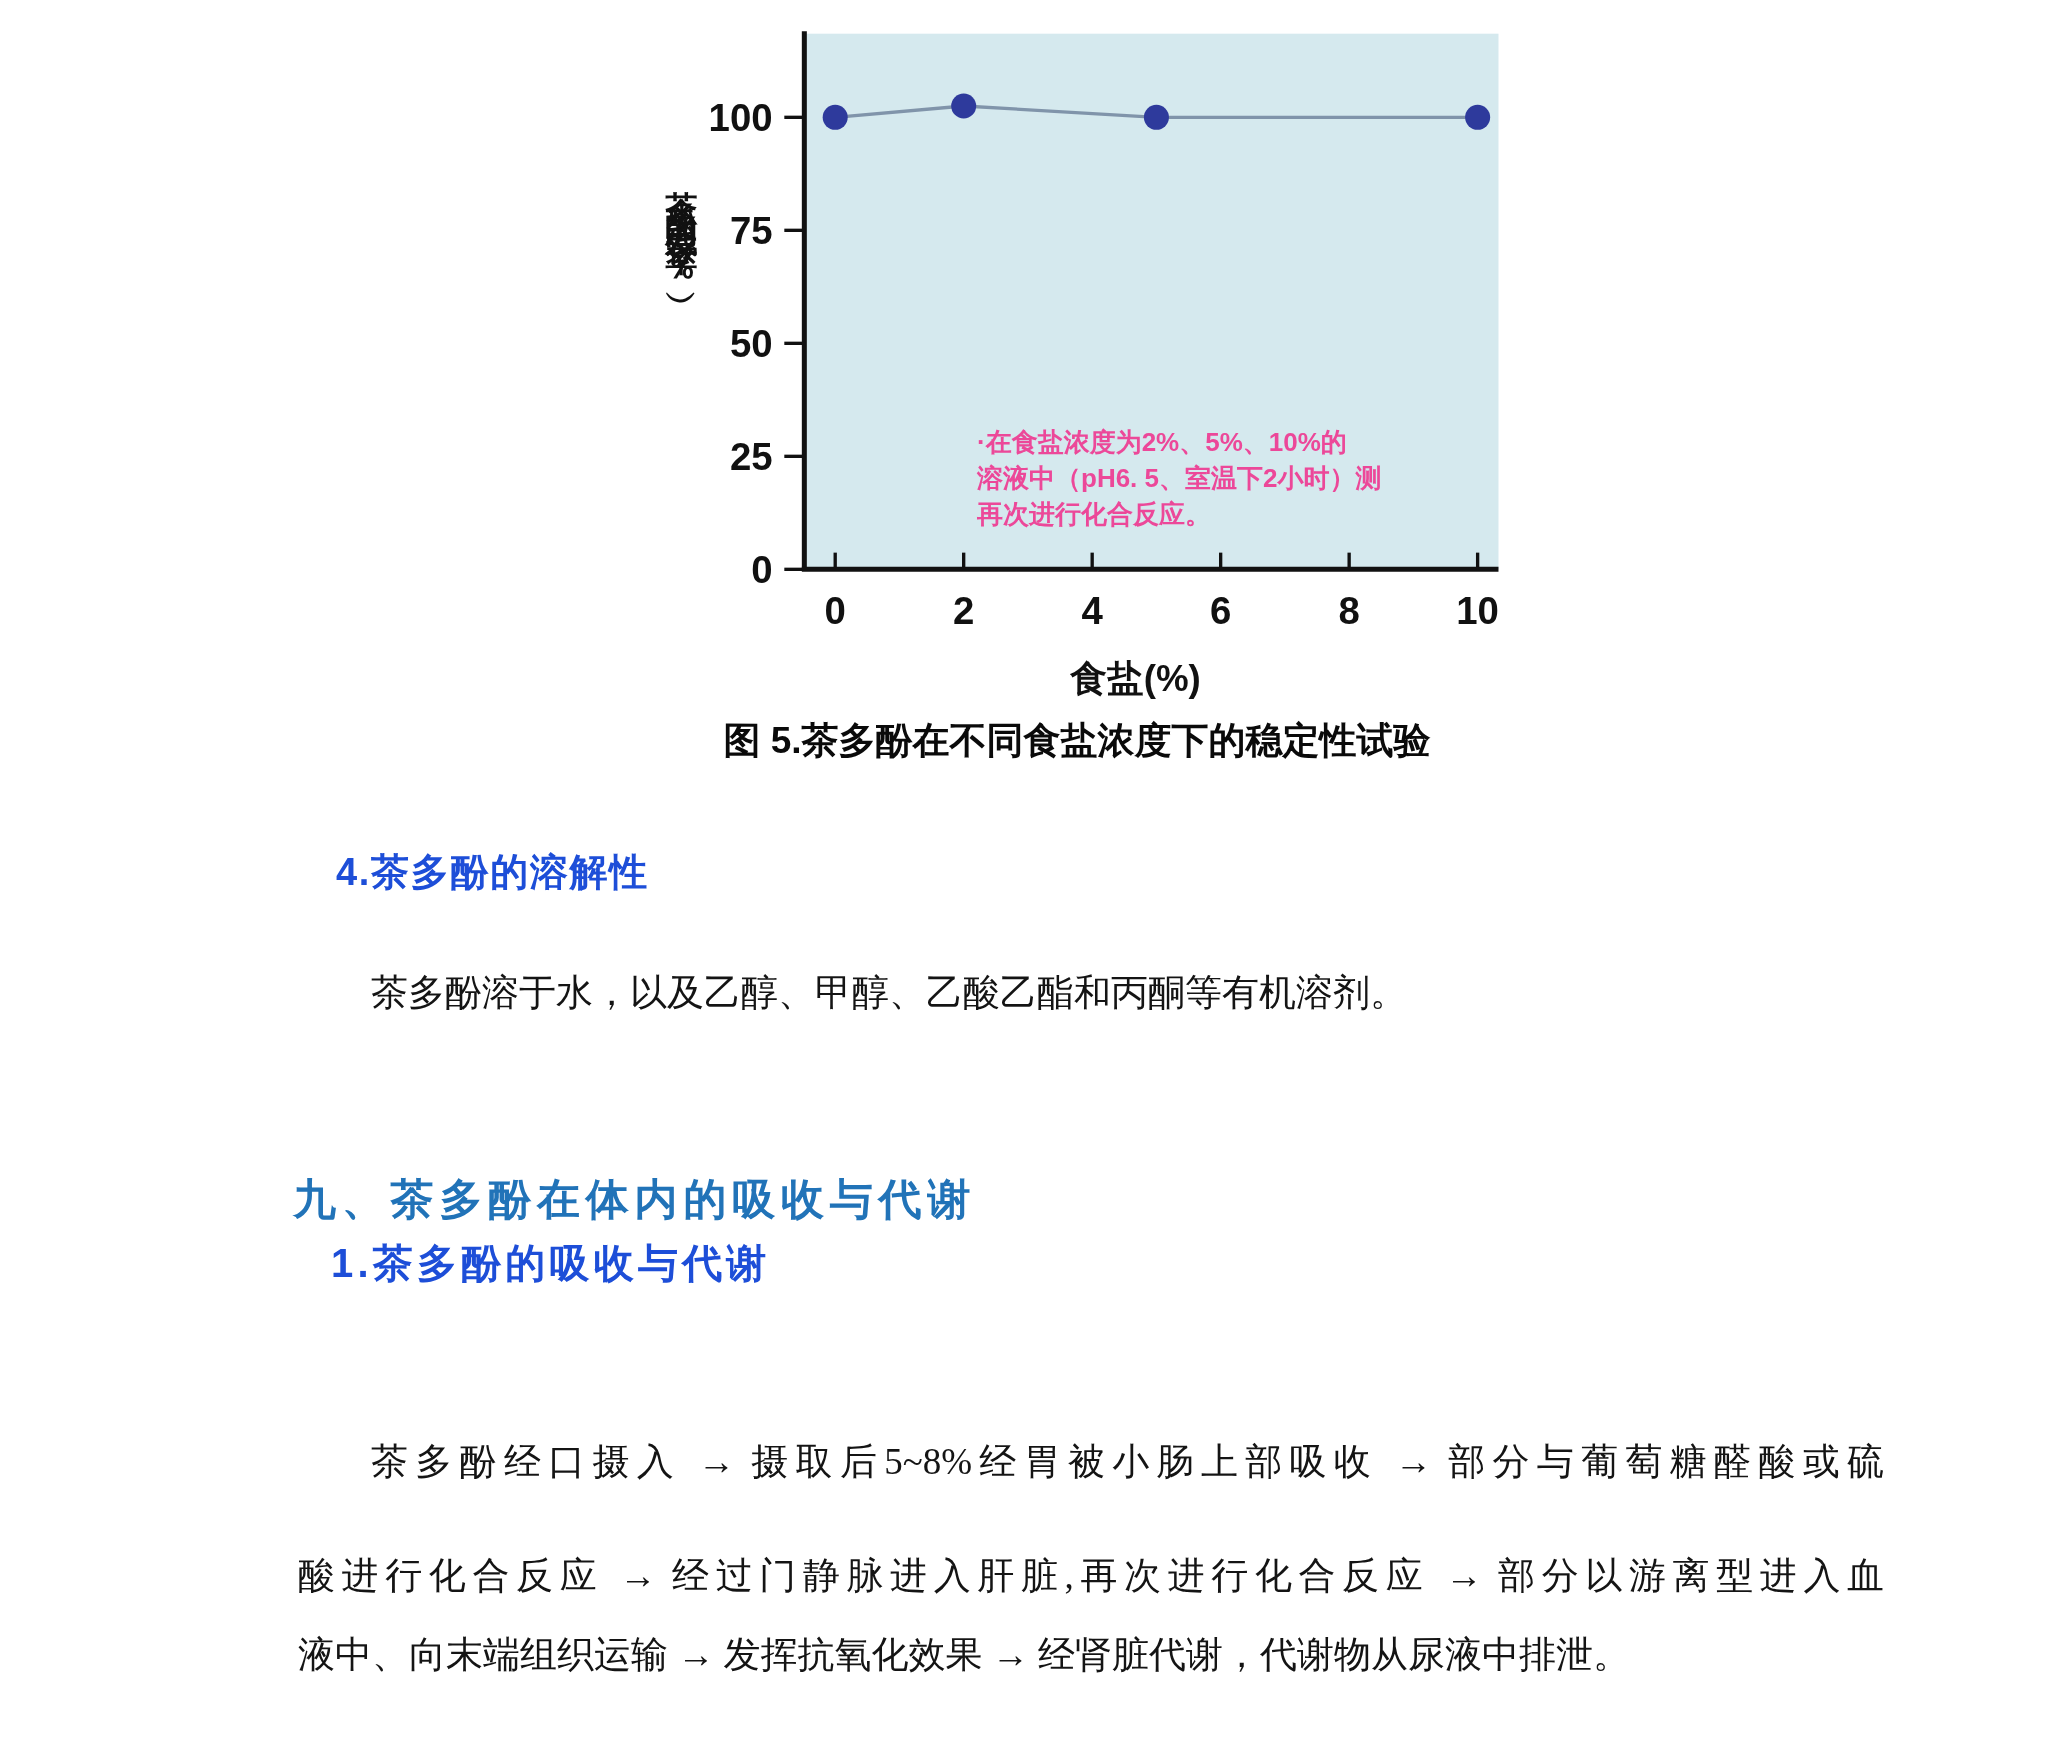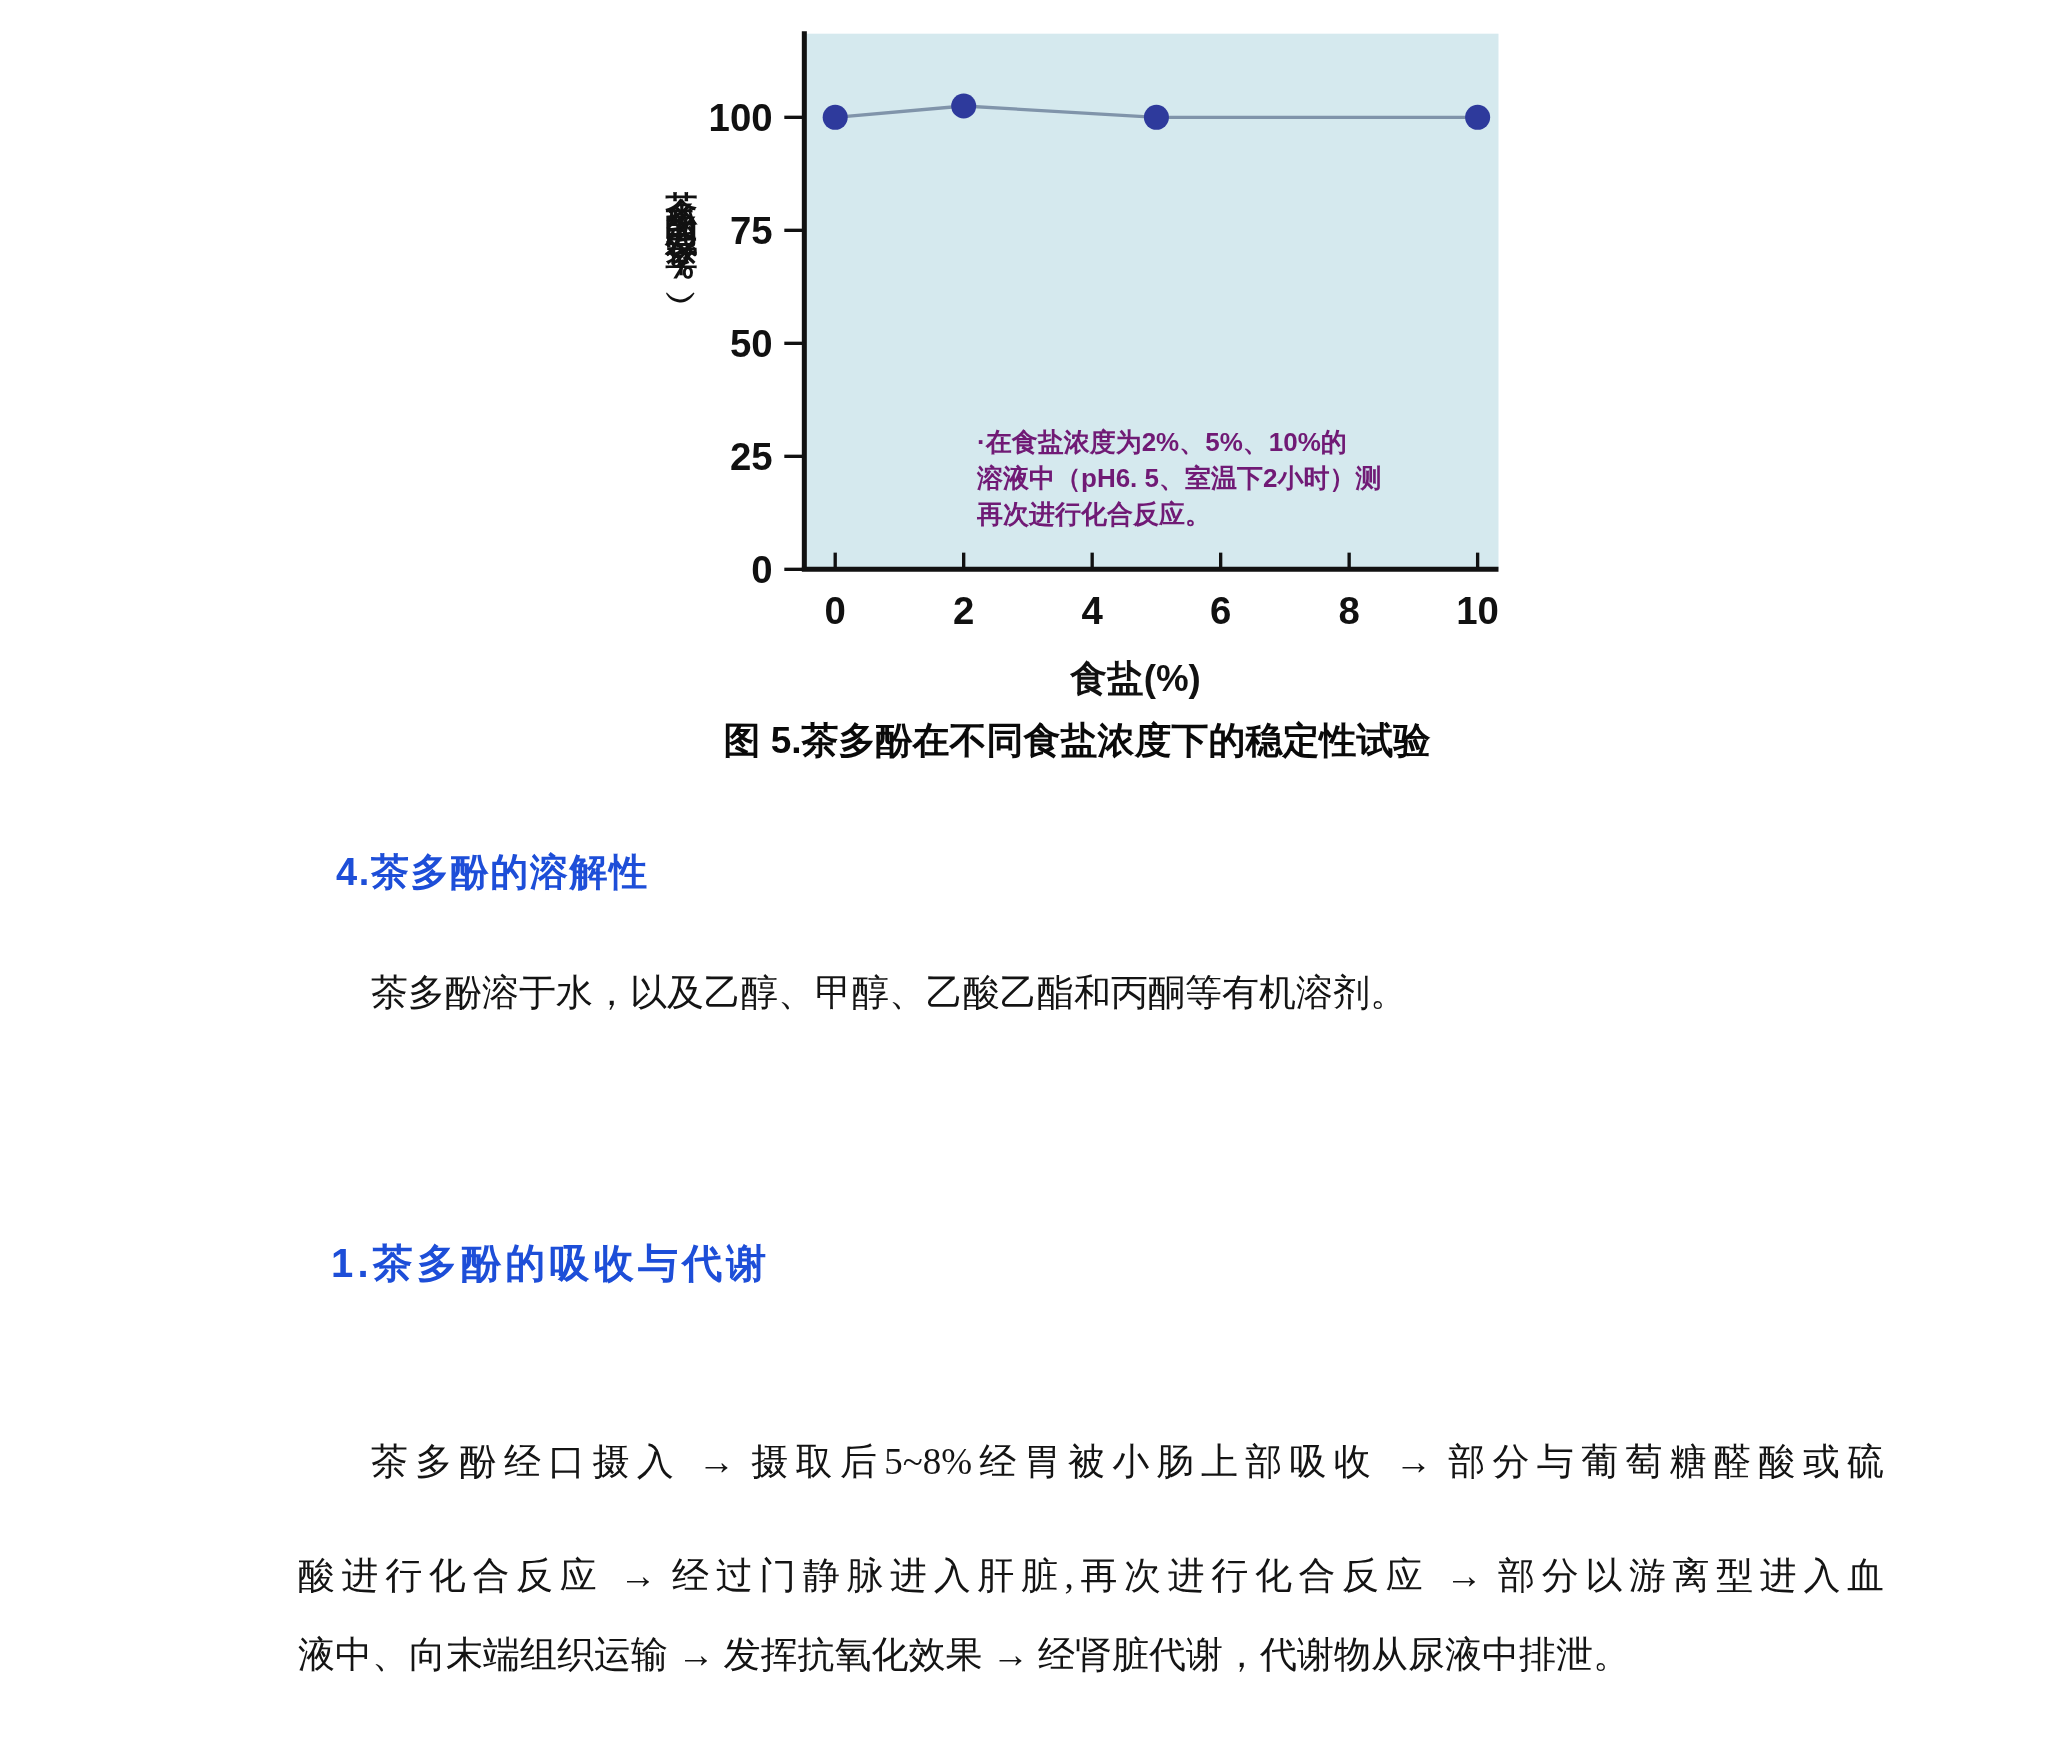--- a/index.html
+++ b/index.html
@@ -11,21 +11,21 @@
   
   #chart-wrap{position:absolute;left:618px;top:16.7px;width:935px;height:705px;}
   #chart-svg{display:block;}
   #chart-ylabel{
     position:absolute;left:42px;top:149px;height:434px;
     writing-mode:vertical-rl;text-orientation:mixed;
     font-size:32px;font-weight:bold;letter-spacing:8.3px;color:#111;
   }
   #chart-note{
     position:absolute;left:359px;top:407px;width:401px;
-    font-size:26px;font-weight:bold;line-height:36px;color:#701a75;
+    font-size:26px;font-weight:bold;line-height:36px;color:#ec4899;
     white-space:nowrap;
   }
 
   
   #caption{
     position:absolute;left:618px;top:716px;width:918px;text-align:center;
     font-size:37px;font-weight:bold;color:#0a0a0a;
   }
   .black-heading{font-weight:bold;color:#1d4ed8;white-space:nowrap;}
   #h-solubility{position:absolute;left:336px;top:847px;font-size:38px;letter-spacing:1.7px;}
@@ -97,20 +97,21 @@
       <div>溶液中（pH6. 5、室温下2小时）测</div>
       <div>再次进行化合反应。</div>
     </div>
   </div>
 
   <div id="caption">图 5.茶多酚在不同食盐浓度下的稳定性试验</div>
 
   <div id="h-solubility" class="black-heading">4.茶多酚的溶解性</div>
   <div id="p-solubility">茶多酚溶于水，以及乙醇、甲醇、乙酸乙酯和丙酮等有机溶剂。</div>
 
+  <div id="h-chapter" style="color: rgb(33, 115, 184);">九、茶多酚在体内的吸收与代谢</div>
 
   <div id="h-absorption" class="black-heading">1.茶多酚的吸收与代谢</div>
 
   <div id="flow-0" class="flow-line flow-justify">茶多酚经口摄入 → 摄取后5~8%经胃被小肠上部吸收 → 部分与葡萄糖醛酸或硫</div>
   <div id="flow-1" class="flow-line flow-justify">酸进行化合反应 → 经过门静脉进入肝脏,再次进行化合反应 → 部分以游离型进入血</div>
   <div id="flow-2" class="flow-line">液中、向末端组织运输 → 发挥抗氧化效果 → 经肾脏代谢，代谢物从尿液中排泄。</div>
 
 
 </div>
 

